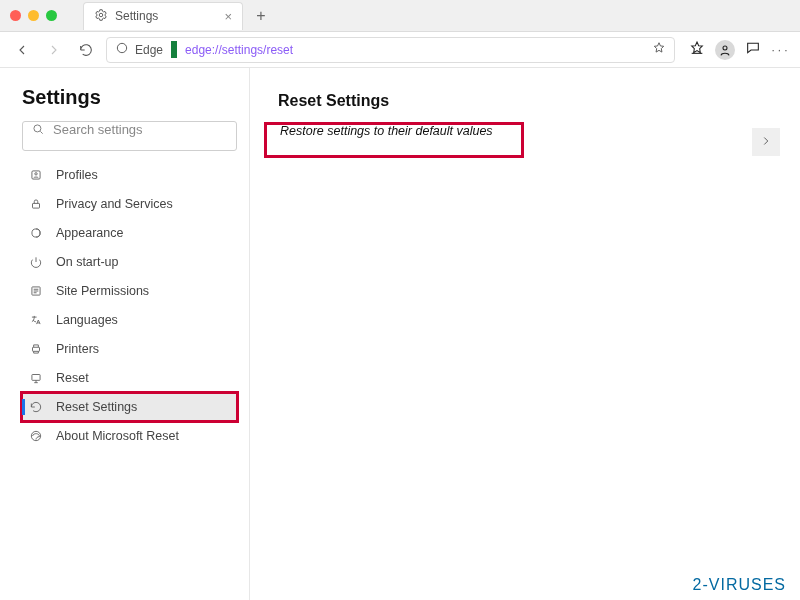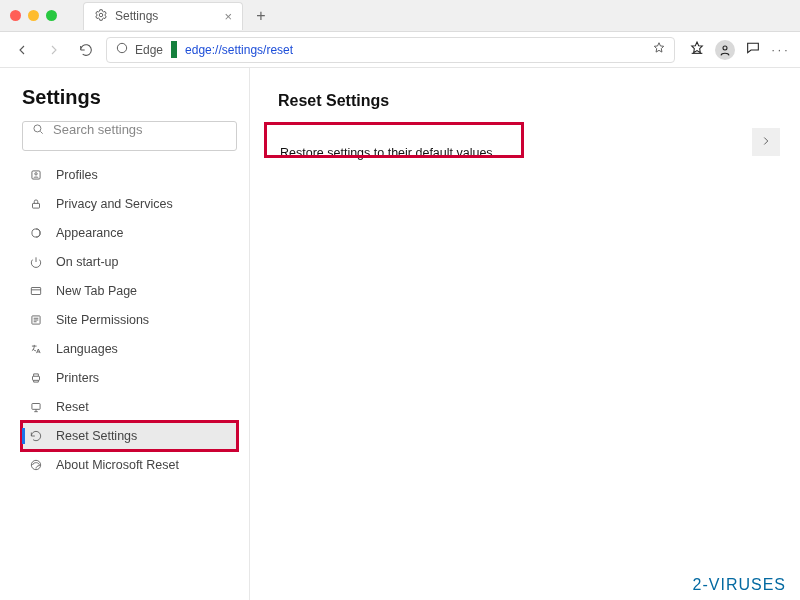--- a/index.html
+++ b/index.html
@@ -47,21 +47,21 @@
     height: 36px; display: flex; align-items: center; gap: 8px;
     padding: 0 10px; border-bottom: 1px solid #e5e5e5;
   }
   .ico-btn { width: 24px; height: 24px; display:flex; align-items:center; justify-content:center; color:#555; }
   .addrbar {
     flex: 1; height: 26px; border: 1px solid #ddd; border-radius: 4px;
     display: flex; align-items: center; gap: 8px; padding: 0 8px; color:#555;
     font-size: 12px;
   }
   .edge-badge { display:flex; align-items:center; gap:6px; border-right:6px solid #15803d; padding-right:8px; }
-  .addr-url { color:#1d4ed8; }
+  .addr-url { color:#8b5cf6; }
   .toolbar-right { display:flex; align-items:center; gap:10px; margin-left:6px; }
   .avatar { width:20px; height:20px; border-radius:50%; background:#d9d9d9; display:flex;align-items:center;justify-content:center; }
 
   
   .content { display:flex; height: calc(600px - 68px); }
   .sidebar { width: 250px; border-right: 1px solid #e7e7e7; padding: 18px 12px 12px 22px; }
   .sidebar h1 { font-size: 20px; font-weight: 700; color:#111; margin-bottom: 12px; }
   .searchbox {
     display:flex; align-items:flex-start; gap:8px;
     border:1px solid #cfcfcf; border-radius:3px; height:30px; padding:0 8px;
@@ -76,23 +76,23 @@
   .nav li .nicon { width:16px; display:flex; justify-content:center; color:#666; }
   .nav li.active { background:#eaeaea; }
   .nav li.active::before {
     content:""; position:absolute; left:0; top:6px; bottom:6px; width:3px; background:#1a73e8;
   }
   .hl-red { outline:3px solid #cc0033; outline-offset:-1px; }
 
   .main { flex:1; padding: 24px 20px; }
   .main h2 { font-size:16px; font-weight:700; color:#111; margin-left:8px; margin-bottom:14px; }
   .restore-row {
-    display:flex; align-items:flex-end;
+    display:flex; align-items:flex-start;
     height:36px; padding:0 10px;
-    font-size:12.5px; color:#111;
+    font-size:12.5px; color:#111;font-style:italic;
   }
   .restore-row-wrap { position:relative; }
   .chev-btn {
     width:28px; height:28px; background:#efefef; display:flex; align-items:center; justify-content:center;
     color:#555; position:absolute; right:0; top:4px;
   }
   .restore-hl {
     position:absolute; left:-6px; top:-2px; width:260px; height:36px;
     border:3px solid #cc0033; pointer-events:none;
   }
@@ -229,29 +229,20 @@
             <svg viewBox="0 0 24 24">
               <path d="M12 4v8"></path>
               <path d="M6 8a8 8 0 1 0 12 0"></path>
             </svg>
           </span>
         <span>On start-up</span>
       </li>
       <li>
         <span class="nicon">
             <svg viewBox="0 0 24 24">
-              <rect x="4" y="6" width="16" height="12" rx="1"></rect>
-              <path d="M4 10h16"></path>
-            </svg>
-          </span>
-        <span>New Tab Page</span>
-      </li>
-      <li>
-        <span class="nicon">
-            <svg viewBox="0 0 24 24">
               <rect x="5" y="5" width="14" height="14" rx="1"></rect>
               <path d="M8 9h8M8 12h8M8 15h5"></path>
             </svg>
           </span>
         <span>Site Permissions</span>
       </li>
       <li>
         <span class="nicon">
             <svg viewBox="0 0 24 24">
               <path d="M5 7h8M9 5v2c0 4-2 7-4 8"></path>

